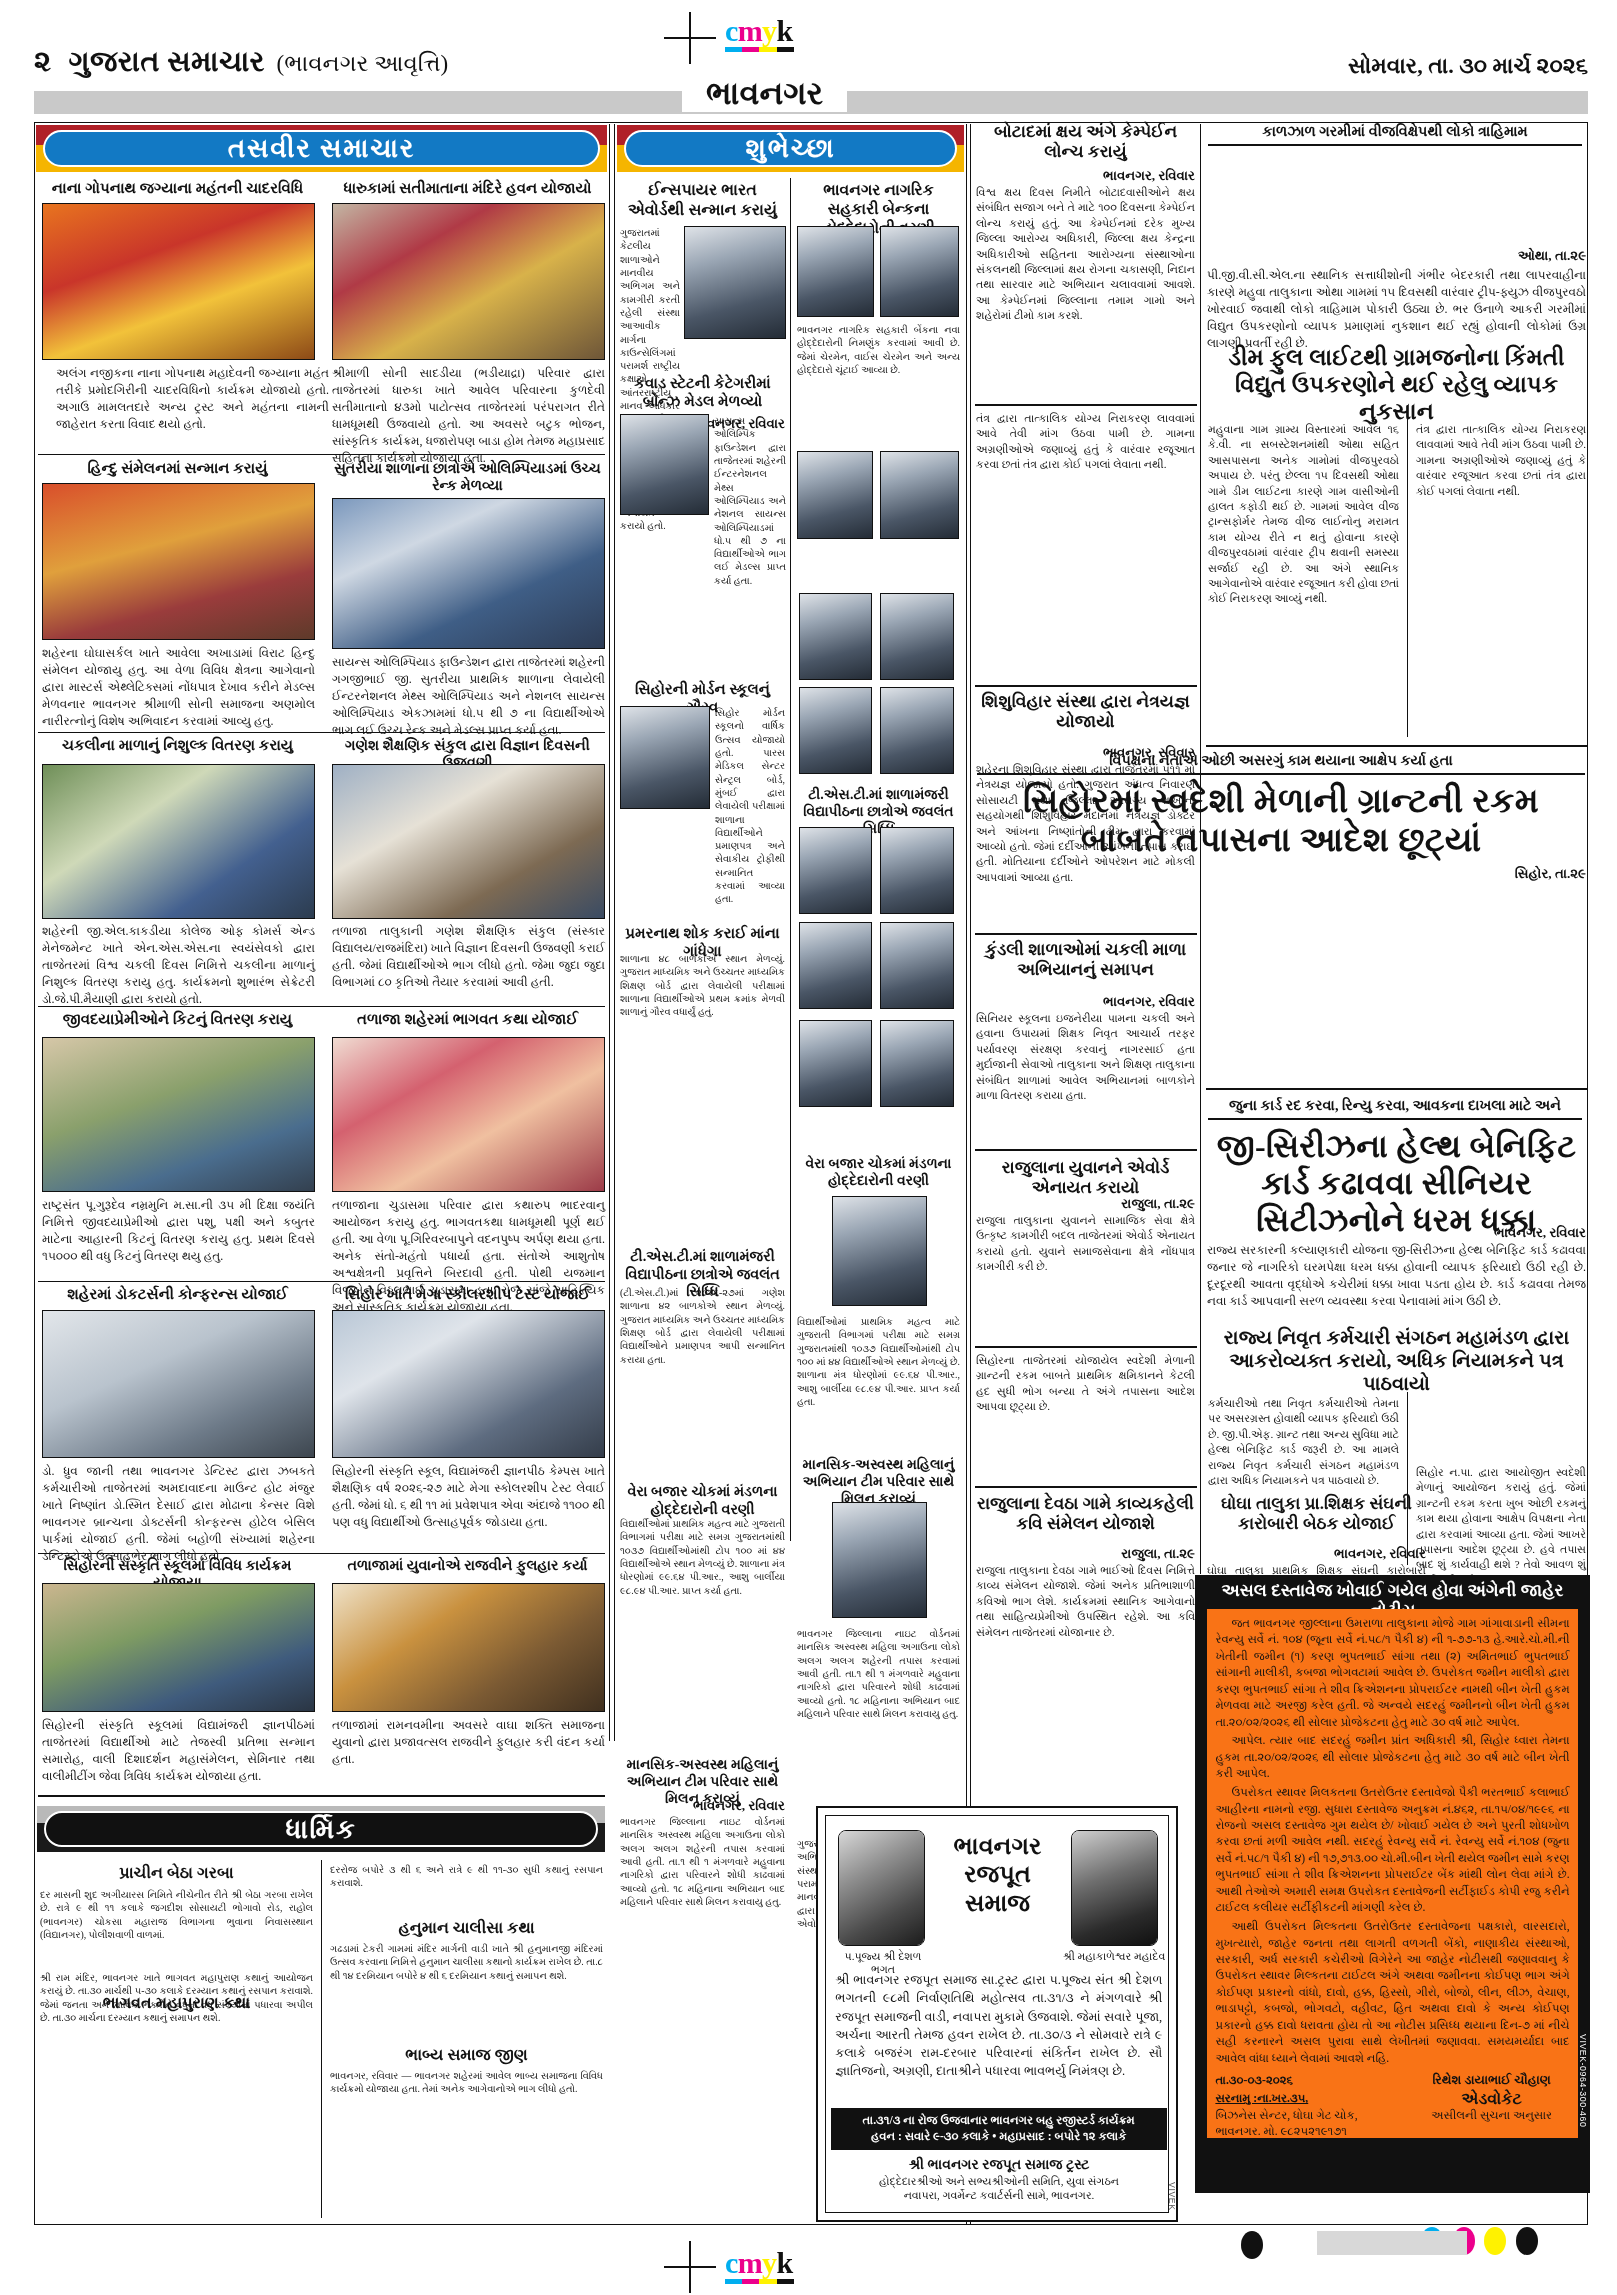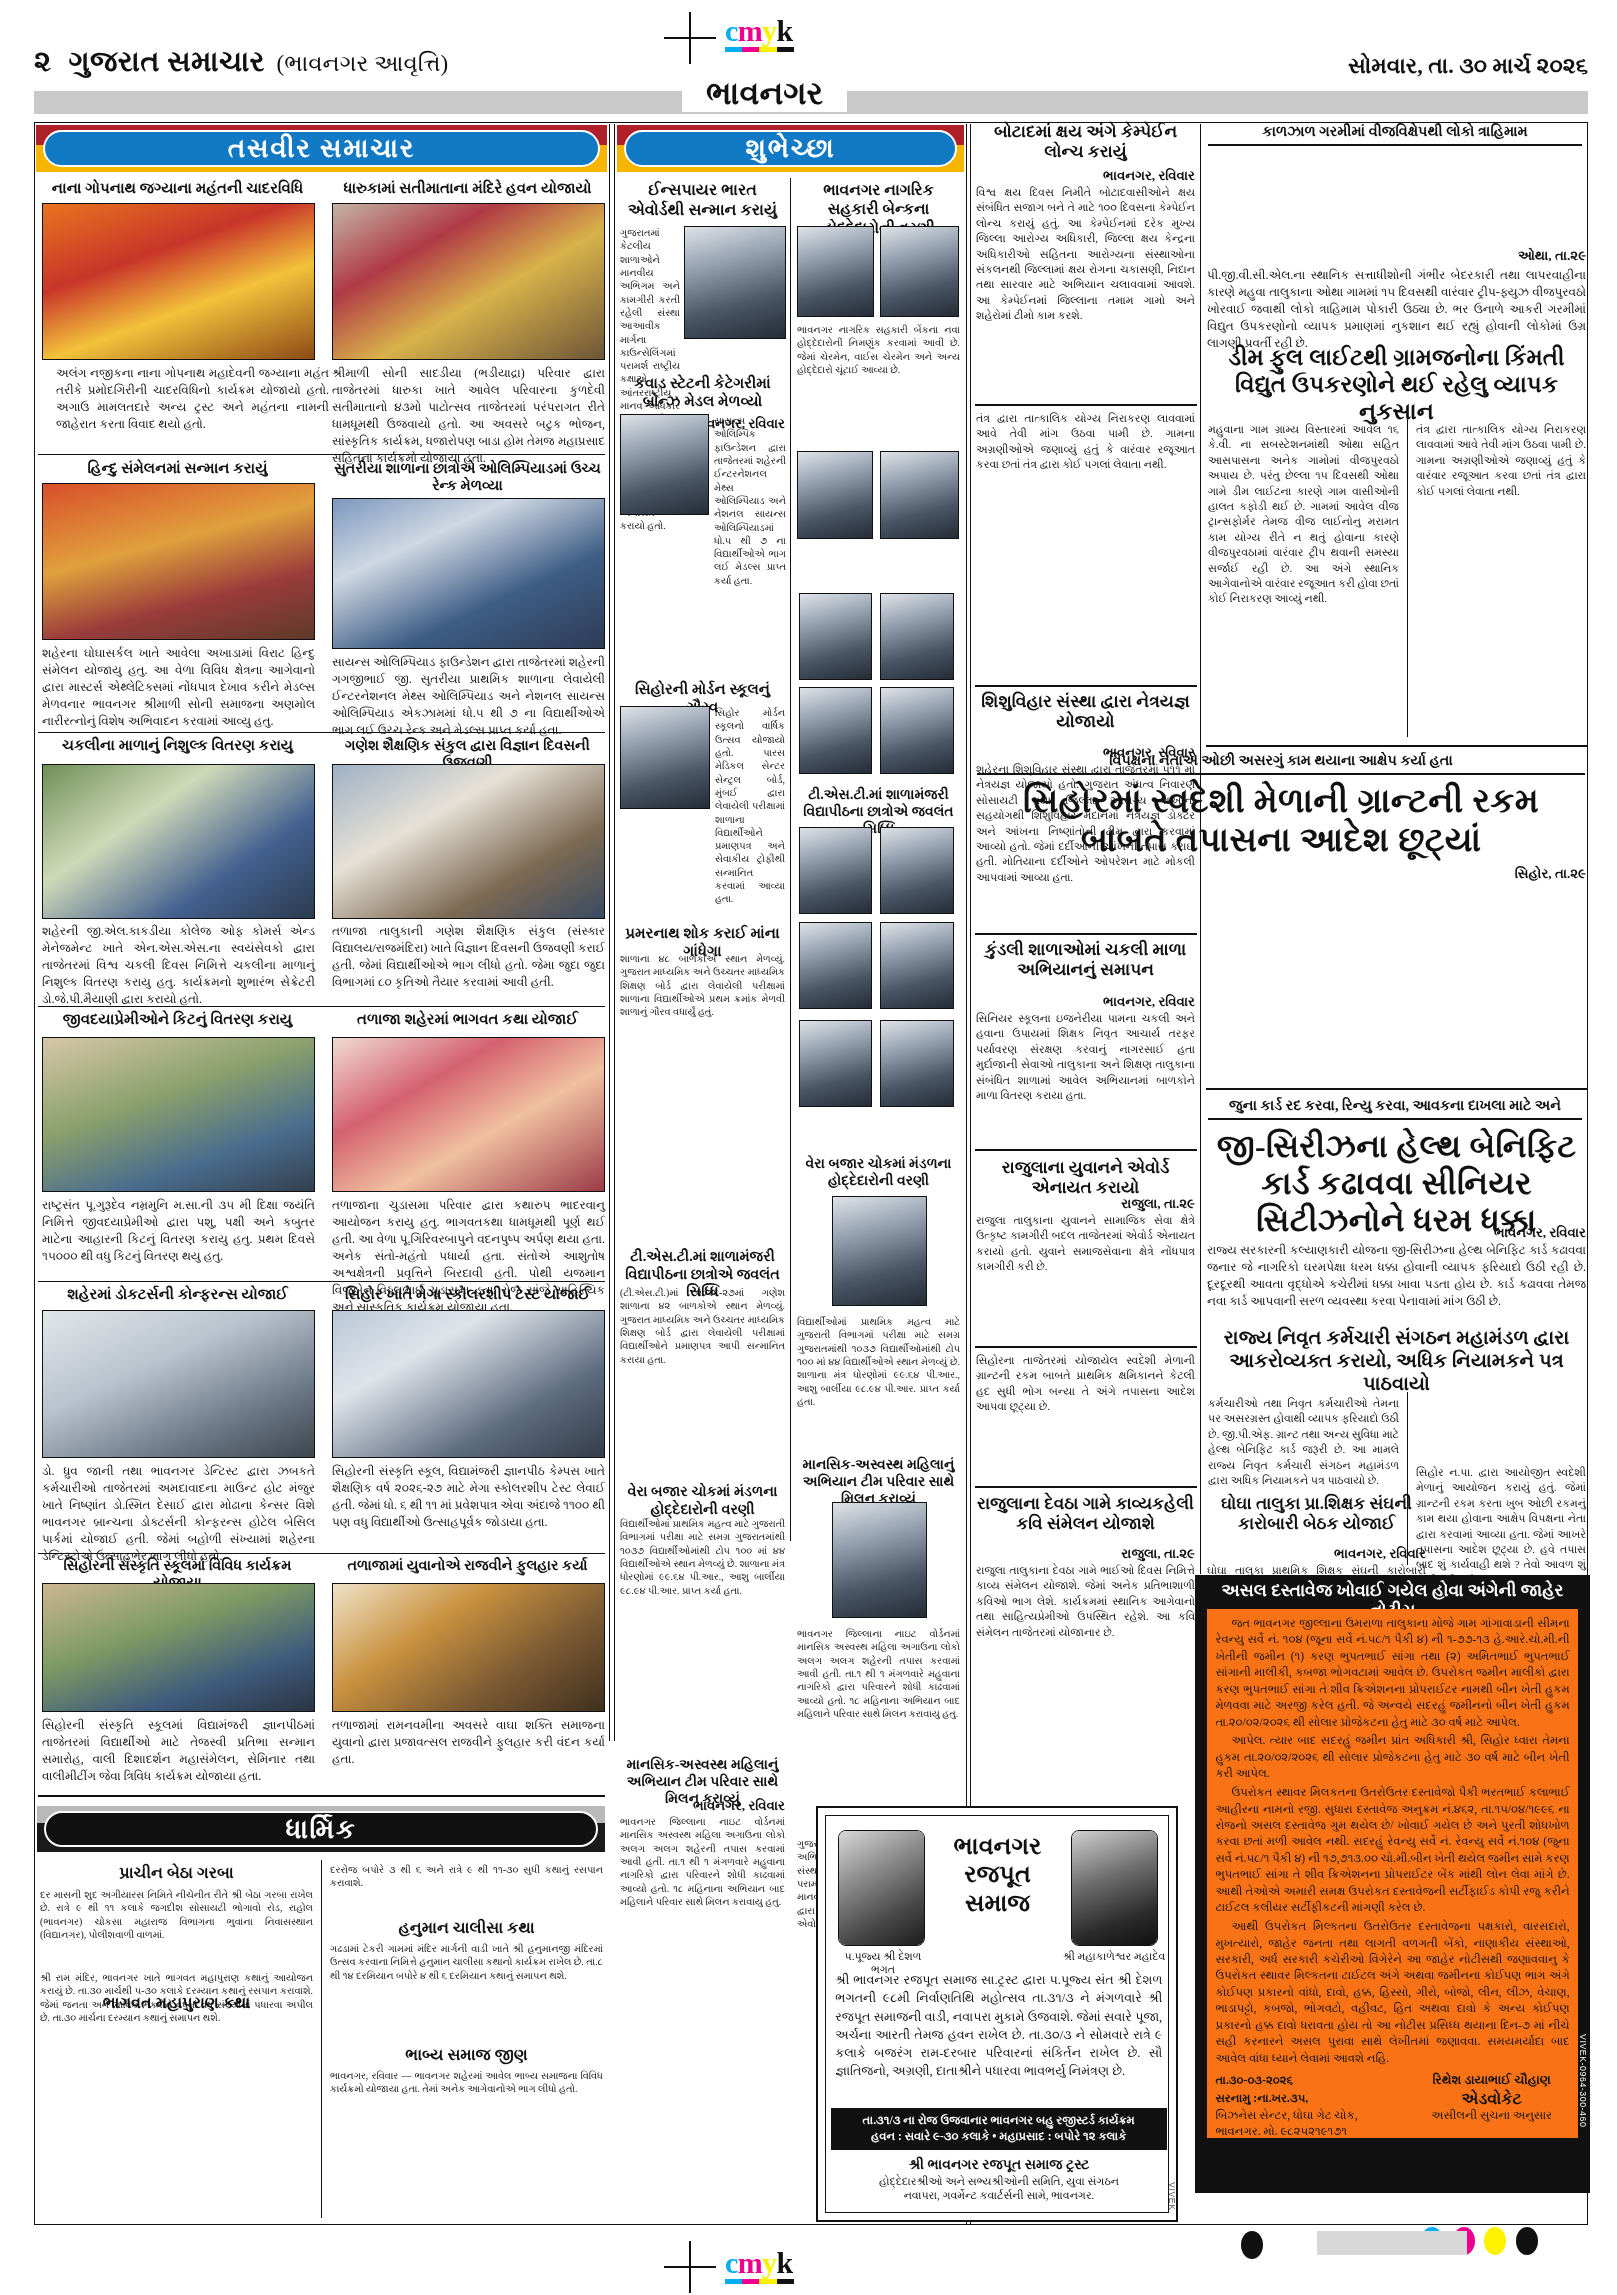--- a/index.html
+++ b/index.html
@@ -471,21 +471,21 @@
 
     <div style="position:absolute;left:10.4px;top:32px;right:10.4px;bottom:53px;background:#f97316;padding:7px 8px;box-sizing:border-box;overflow:hidden;">
       <div style="font-family:'Liberation Serif','DejaVu Serif',serif;font-size:11.6px;line-height:1.42;text-align:justify;text-indent:16px;">જત ભાવનગર જીલ્લાના ઉમરાળા તાલુકાના મોજે ગામ ગાંગાવાડાની સીમના રેવન્યુ સર્વે નં. ૧૦૪ (જૂના સર્વે નં.૫૮/૧ પૈકી ૪) ની ૧-૭૭-૧૩ હે.આરે.ચો.મી.ની ખેતીની જમીન (૧) કરણ ભુપતભાઈ સાંગા તથા (૨) અમિતભાઈ ભુપતભાઈ સાંગાની માલીકી, કબજા ભોગવટામાં આવેલ છે. ઉપરોકત જમીન માલીકો દ્વારા કરણ ભુપતભાઈ સાંગા તે શીવ ક્રિએશનના પ્રોપરાઈટર નામથી બીન ખેતી હુકમ મેળવવા માટે અરજી કરેલ હતી. જે અન્વયે સદરહું જમીનનો બીન ખેતી હુકમ તા.૨૦/૦૨/૨૦૨૬ થી સોલાર પ્રોજેકટના હેતુ માટે ૩૦ વર્ષ માટે આપેલ.</div>
       <div style="font-family:'Liberation Serif','DejaVu Serif',serif;font-size:11.6px;line-height:1.42;text-align:justify;text-indent:16px;margin-top:2.3px;">આપેલ. ત્યાર બાદ સદરહું જમીન પ્રાંત અધિકારી શ્રી, સિહોર ધ્વારા તેમના હુકમ તા.૨૦/૦૨/૨૦૨૬ થી સોલાર પ્રોજેકટના હેતુ માટે ૩૦ વર્ષ માટે બીન ખેતી કરી આપેલ.</div>
       <div style="font-family:'Liberation Serif','DejaVu Serif',serif;font-size:11.6px;line-height:1.42;text-align:justify;text-indent:16px;margin-top:2.3px;">ઉપરોકત સ્થાવર મિલકતના ઉતરોઉતર દસ્તાવેજો પૈકી ભરતભાઈ કલાભાઈ આહીરના નામનો રજી. સુધારા દસ્તાવેજ અનુક્રમ નં.૪૬૨, તા.૧૫/૦૪/૧૯૯૬ ના રોજનો અસલ દસ્તાવેજ ગુમ થયેલ છે/ ખોવાઈ ગયેલ છે અને પુરતી શોધખોળ કરવા છતાં મળી આવેલ નથી. સદરહું રેવન્યુ સર્વે નં. રેવન્યુ સર્વે નં.૧૦૪ (જુના સર્વે નં.૫૮/૧ પૈકી ૪) ની ૧૭,૭૧૩.૦૦ ચો.મી.બીન ખેતી થયેલ જમીન સામે કરણ ભુપતભાઈ સાંગા તે શીવ ક્રિએશનના પ્રોપરાઈટર બેંક માંથી લોન લેવા માંગે છે. આથી તેઓએ અમારી સમક્ષ ઉપરોકત દસ્તાવેજની સર્ટીફાઈડ કોપી રજુ કરીને ટાઈટલ કલીયર સર્ટીફીકટની માંગણી કરેલ છે.</div>
       <div style="font-family:'Liberation Serif','DejaVu Serif',serif;font-size:11.6px;line-height:1.42;text-align:justify;text-indent:16px;margin-top:2.3px;">આથી ઉપરોકત મિલ્કતના ઉતરોઉતર દસ્તાવેજના પક્ષકારો, વારસદારો, મુખત્યારો, જાહેર જનતા તથા લાગતી વળગતી બેંકો, નાણાકીય સંસ્થાઓ, સરકારી, અર્ધ સરકારી કચેરીઓ વિગેરેને આ જાહેર નોટીસથી જણાવવાનુ કે ઉપરોકત સ્થાવર મિલ્કતના ટાઈટલ અંગે અથવા જમીનના કોઈપણ ભાગ અંગે કોઈપણ પ્રકારનો વાંધો, દાવો, હક્ક, હિસ્સો, ગીરો, બોજો, લીન, લીઝ, વેચાણ, ભાડાપટ્ટો, કબજો, ભોગવટો, વહીવટ, હિત અથવા દાવો કે અન્ય કોઈપણ પ્રકારનો હક્ક દાવો ધરાવતા હોય તો આ નોટીસ પ્રસિધ્ધ થયાના દિન-૭ માં નીચે સહી કરનારને અસલ પુરાવા સાથે લેખીતમાં જણાવવા. સમયમર્યાદા બાદ આવેલ વાંધા ધ્યાને લેવામાં આવશે નહિ.</div>
 
       <div style="position:relative;margin-top:5.8px;height:69px;">
         <div style="position:absolute;left:0;top:0;width:54%;font-family:'Liberation Serif','DejaVu Serif',serif;font-size:11.6px;line-height:1.4;">
           <div style="font-weight:700;">તા.૩૦-૦૩-૨૦૨૬</div>
-          <div style="font-weight:700;margin-top:2.3px;">સરનામુ :ના.ખર.૩૫,</div>
+          <div style="font-weight:700;margin-top:2.3px;text-decoration:underline;">સરનામુ :ના.ખર.૩૫,</div>
           <div>બિઝનેસ સેન્ટર, ધોઘા ગેટ ચોક,</div>
           <div>ભાવનગર. મો. ૯૮૨૫૨૧૯૧૭૧</div>
         </div>
         <div style="position:absolute;right:0;top:0;width:44%;text-align:center;font-family:'Liberation Serif','DejaVu Serif',serif;">
           <div style="font-weight:700;font-size:12.7px;">રિથેશ ડાયાભાઈ ચૌહાણ</div>
           <div style="font-weight:700;font-size:16px;margin-top:2.3px;">એડવોકેટ</div>
           <div style="font-size:11.6px;margin-top:1.2px;">અસીલની સુચના અનુસાર</div>
         </div>
       </div>
     </div>

